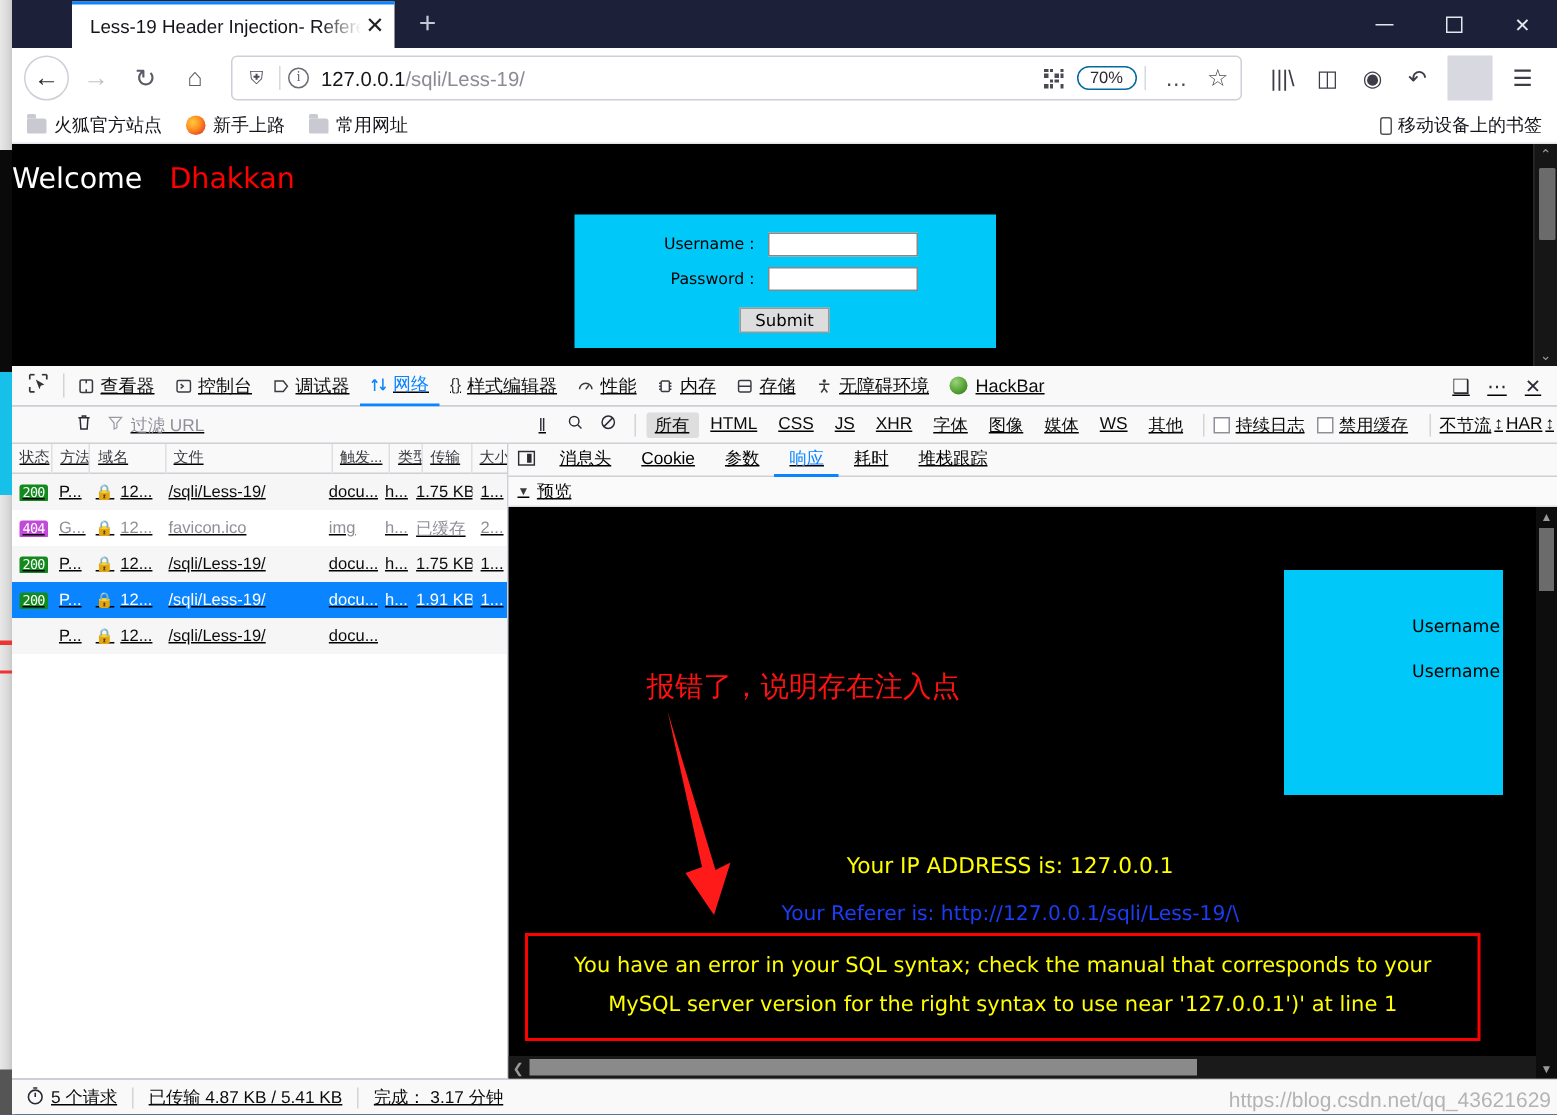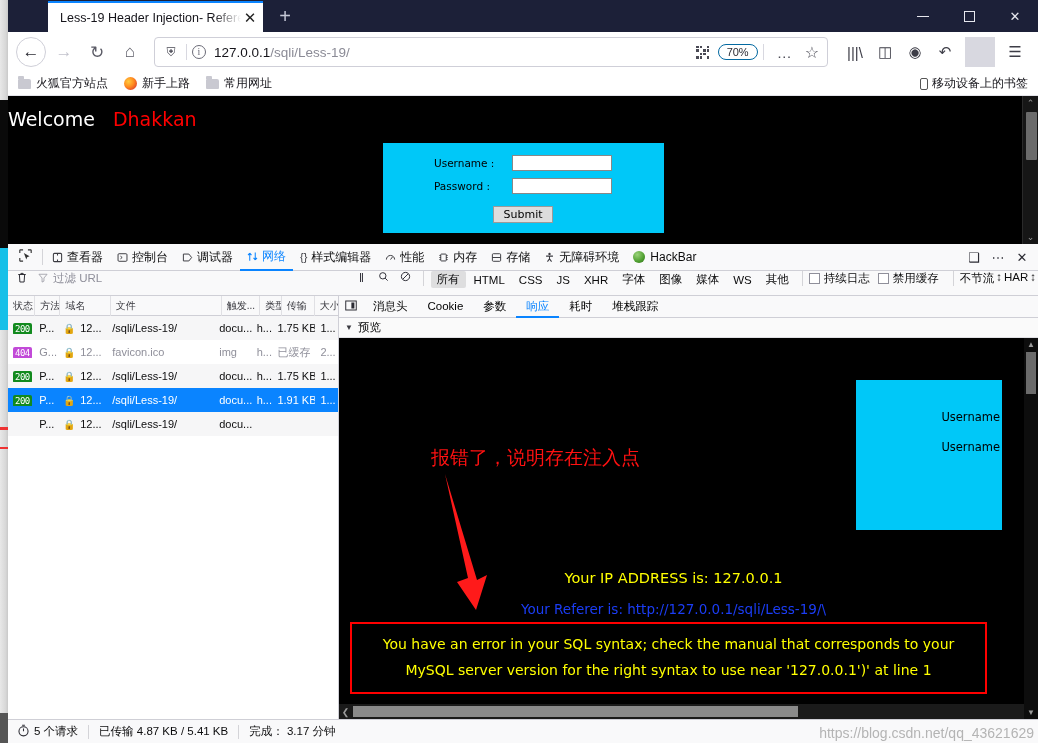--- a/index.html
+++ b/index.html
@@ -104,51 +104,51 @@
   .phone{ width:8px;height:12px;border:1.4px solid #555; border-radius:2px; margin-right:4px;}
 
   
   .viewport{ position:relative; height:148px; background:#000; overflow:hidden; }
   .pg-welcome{ padding-top:12px; font-size:19px; color:#fff; font-family:"DejaVu Sans", sans-serif;}
   .pg-welcome .red{ color:#f00; margin-left:18px; }
   .pg-form{
     margin:13px auto 0; width:281px; background:#00c8f8; padding:12px 0 10px;
   }
   .frow{ display:flex; align-items:center; justify-content:center; margin-bottom:7px; font-size:10.5px; color:#000; font-family:"DejaVu Sans", sans-serif;}
-  .frow label{ width:78px; text-align:left; padding-right:9px; }
+  .frow label{ width:78px; text-align:right; padding-right:9px; }
   .frow input{ width:100px; height:16px; border:1px solid #888; background:#fff; font-size:11px; }
   .fsub{ text-align:center; margin-top:10px; }
   .fsub button{ font-size:11px; padding:1px 9px; background:#ddd; border:1px solid #9a9a9a; font-family:"DejaVu Sans", sans-serif; cursor:pointer;}
   .pg-scroll{
     position:absolute; right:0; top:0; width:16px; height:148px; background:#161616;
     border-left:1px solid #2a2a2a;
   }
   .pg-scroll .arrow{ text-align:center; color:#9a9a9a; font-size:9px; line-height:14px;}
   .pg-scroll .thumb{ position:absolute; left:3px; top:16px; width:11px; height:48px; background:#6b6b6b; border-radius:1px;}
 
   
-  .devtools{ background:#0c4a6e; height:calc(743px - 32px - 40px - 24px - 148px); position:relative; display:flex; flex-direction:column;}
+  .devtools{ background:#0c4a6e; height:calc(743px - 32px - 40px - 24px - 148px); position:relative; display:flex; flex-direction:column;text-decoration:underline;}
   .dt-tabbar{
     height:27px; display:flex; align-items:center; border-bottom:1px solid #cfcfd6;
     background:#f9f9fa; font-size:12px; color:#0c0c0d; padding-left:2px;
   }
   .dt-pick{ width:30px; text-align:center; font-size:12px; color:#0c0c0d; cursor:pointer;}
   .dt-div{ width:1px; height:16px; background:#d4d4d8; margin:0 2px;}
   .dt-tab{ display:flex; align-items:center; padding:0 7px; height:27px; cursor:pointer; white-space:nowrap;}
   .dt-tab .ic{ margin-right:4px; font-size:11px; color:#3a3a40; display:inline-flex; }
   .dt-tab.active{ color:#0a84ff; border-bottom:2px solid #0a84ff;}
   .dt-tab.active .ic{ color:#0a84ff; }
   .dt-right{ margin-left:auto; display:flex; align-items:center; padding-right:4px;}
   .dt-right span{ width:24px; text-align:center; font-size:13px; color:#2b2b33; cursor:pointer;}
   .hb-dot{ width:12px;height:12px;border-radius:50%; margin-right:5px;
     background:radial-gradient(circle at 35% 30%, #9bd37a 0%, #4e9e2f 60%, #2f6a1c 100%);}
 
   .dt-filterbar{
-    height:25px; display:flex; align-items:flex-start; border-bottom:1px solid #cfcfd6;
-    font-size:11.5px; color:#0c0c0d; background:#f9f9fa;
+    height:25px; display:flex; align-items:center; border-bottom:1px solid #cfcfd6;
+    font-size:11.5px; color:#0c0c0d; background:#f9f9fa;padding-left:34px;
   }
   .trash{ width:28px; text-align:center; font-size:12px; cursor:pointer;}
   .filterinput{ flex:1; display:flex; align-items:center; color:#8f8f9a; font-size:11.5px; max-width:365px;}
   .filterinput .fic{ margin:0 5px 0 2px; }
   .fbtn{ width:22px; text-align:center; cursor:pointer; font-size:12px; color:#2b2b33;}
   .chips{ display:flex; align-items:center; }
   .chip{ padding:1px 6px; margin:0 1px; border-radius:2px; cursor:pointer; }
   .chip.on{ background:#dededf; }
   .fdiv{ width:1px; height:15px; background:#d4d4d8; margin:0 6px;}
   .cbox{ display:flex; align-items:center; margin-right:8px; cursor:pointer;}

